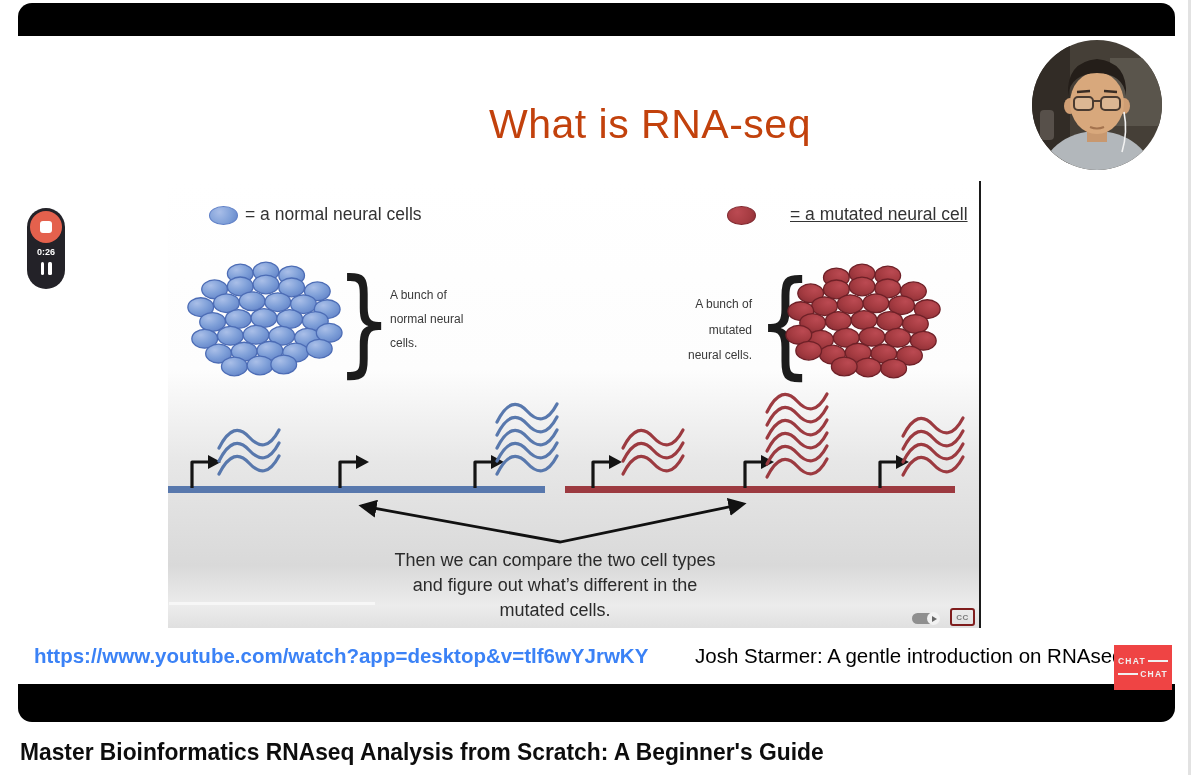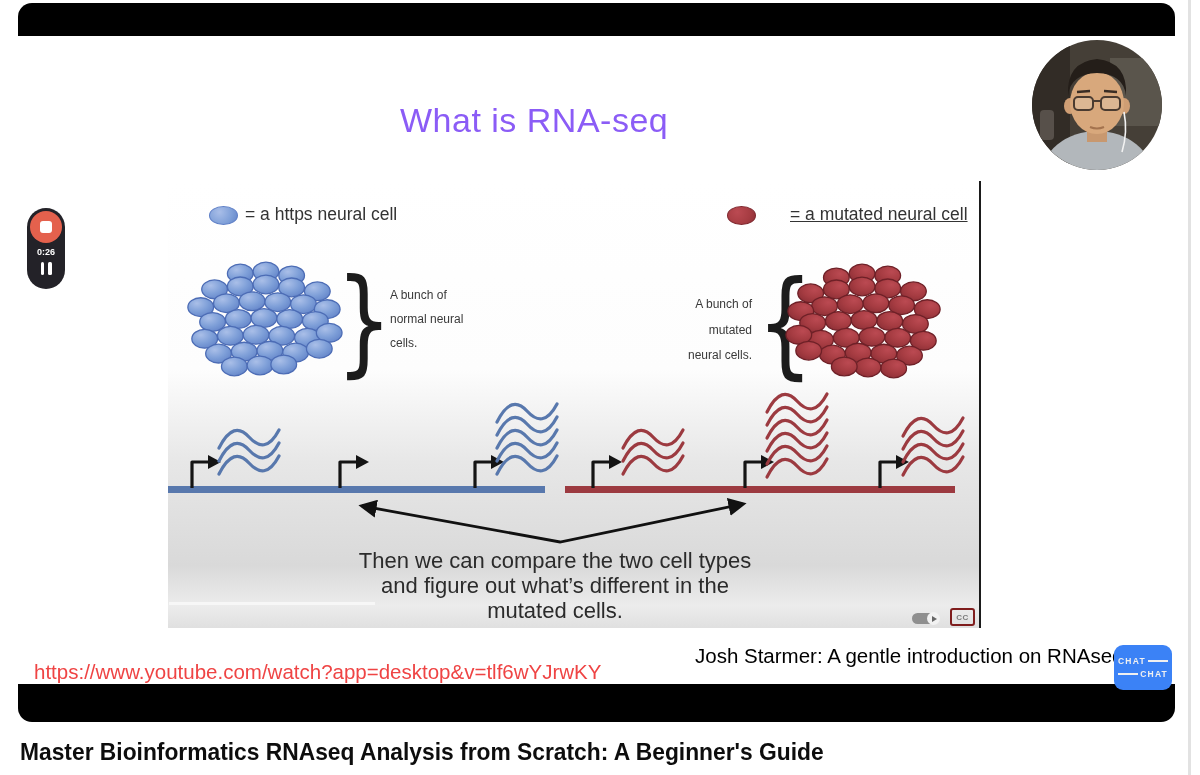--- a/index.html
+++ b/index.html
@@ -9,22 +9,22 @@
 
   
   .player{left:18px;top:3px;width:1157px;height:719px;border-radius:14px;
           background:#fff;overflow:hidden;}
   .bar-top{position:absolute;left:0;top:0;width:100%;height:33px;background:#000;}
   .bar-bottom{position:absolute;left:0;bottom:0;width:100%;height:38px;background:#000;}
 
   .scrollbar{left:1188px;top:0;width:3px;height:775px;background:#e2e2e2;}
 
   
-  .slide-title{left:400px;top:101px;width:500px;font-size:34px;
-               color:#8b5cf6;letter-spacing:.5px;}
+  .slide-title{left:400px;top:101px;width:500px;text-align:center;font-size:41px;
+               color:#c2410c;letter-spacing:.5px;}
   .video-content{left:168px;top:181px;width:811px;height:447px;
       background:linear-gradient(#ffffff 0%,#fdfdfd 42%,#e7e7e7 63%,#d9d9d9 86%,#ececec 95%,#e0e0e0 100%);
       border-right:2px solid #1b1b1b;}
 
   .legend-swatch{width:27px;height:17px;border-radius:50%;}
   .sw-blue{left:209px;top:206px;background:radial-gradient(circle at 35% 30%,#a9bee8,#7e9fd8 60%,#6283c8);border:1px solid #5d7ec6;}
   .sw-red{left:727px;top:206px;background:radial-gradient(circle at 35% 30%,#bb4a52,#a63c42 60%,#8c2f36);border:1px solid #7e262d;}
   .legend-label{font-size:17.5px;color:#333;}
   .ll-blue{left:245px;top:204px;}
   .ll-red{left:790px;top:204px;text-decoration:underline;}
@@ -36,41 +36,41 @@
 
   .brace{font-family:"DejaVu Sans",sans-serif;font-size:104px;color:#1c1c1c;line-height:1;
          transform:scale(.85,1.12);transform-origin:top left;font-weight:400;}
   .brace-close{left:336px;top:262px;}
   .brace-open{left:757px;top:264px;}
 
   .gene-bar{height:7px;top:486px;}
   .gene-blue{left:168px;width:377px;background:#5878ad;}
   .gene-red{left:565px;width:390px;background:#9c3a40;}
 
-  .caption-compare{left:355px;top:548px;width:400px;text-align:center;font-size:22px;
+  .caption-compare{left:355px;top:548px;width:400px;text-align:center;font-size:18px;
                    line-height:25px;color:#2b2b2b;}
 
   
   .progress-line{left:169px;top:602px;width:206px;height:3px;background:#f8f8f8;opacity:.9;}
   .autoplay{left:912px;top:613px;width:27px;height:11px;background:#8f8f8f;border-radius:6px;}
   .autoplay .knob{position:absolute;right:-1px;top:-1px;width:13px;height:13px;border-radius:50%;
                   background:#f2f2f2;display:flex;align-items:center;justify-content:center;}
   .autoplay .tri{width:0;height:0;border-left:5px solid #666;border-top:3.5px solid transparent;
                  border-bottom:3.5px solid transparent;margin-left:1px;}
   .ccbtn{left:950px;top:608px;width:21px;height:14px;border:2px solid #7f1d1d;border-radius:3px;
          color:#7b7b7b;font-size:8px;font-weight:bold;display:flex;align-items:center;
          justify-content:center;letter-spacing:.5px;}
 
-  .src-url{left:34px;top:660px;font-size:20.5px;color:#ef4444;}
+  .src-url{left:34px;top:644px;font-size:20.5px;color:#3b82f6;font-weight:bold;}
   .attribution{left:695px;top:644px;font-size:20.5px;color:#000;}
 
   
-  .logo{left:1114px;top:645px;width:58px;height:45px;background:#3b82f6;z-index:5;
+  .logo{left:1114px;top:645px;width:58px;height:45px;background:#ef4444;z-index:5;
         display:flex;flex-direction:column;justify-content:center;gap:3px;padding:0 4px;
-        box-sizing:border-box;color:#f0f0f0;font-size:8.5px;font-weight:bold;letter-spacing:1.2px;border-radius:9px;}
+        box-sizing:border-box;color:#f0f0f0;font-size:8.5px;font-weight:bold;letter-spacing:1.2px;}
   .logo .row{display:flex;align-items:center;gap:2px;}
   .logo .line{flex:1;height:2px;background:#f0f0f0;}
 
   
   .recorder{left:27px;top:208px;width:38px;height:81px;border-radius:19px;background:#232228;
             display:flex;flex-direction:column;align-items:center;}
   .rec-stop{margin-top:3px;width:32px;height:32px;border-radius:50%;background:#e4614d;
             display:flex;align-items:center;justify-content:center;}
   .rec-stop .sq{width:12px;height:12px;background:#fff;border-radius:3px;}
   .rec-time{margin-top:4px;color:#fff;font-size:9px;font-weight:bold;text-align:right;}
@@ -182,21 +182,21 @@
     <div class="rec-time">0:26</div>
     <div class="rec-pause">
       <div class="pbar"></div>
       <div class="pbar"></div>
     </div>
   </div>
 
   <div class="abs video-content"></div>
 
   <div class="abs legend-swatch sw-blue"></div>
-  <div class="abs legend-label ll-blue">= a https neural cell</div>
+  <div class="abs legend-label ll-blue">= a normal neural cells</div>
   <div class="abs legend-swatch sw-red"></div>
   <div class="abs legend-label ll-red">= a mutated neural cell</div>
 
   <svg class="abs" style="left:178px;top:260px" width="168" height="120" viewBox="0 0 170 120">
     <use href="#cellCluster" fill="url(#gBlue)" stroke="#4c6cb5" stroke-width="1.3"></use>
   </svg>
   <div class="abs brace brace-close">}</div>
   <div class="abs cluster-caption cap-blue ml">A bunch of
 normal neural
 cells.</div>

